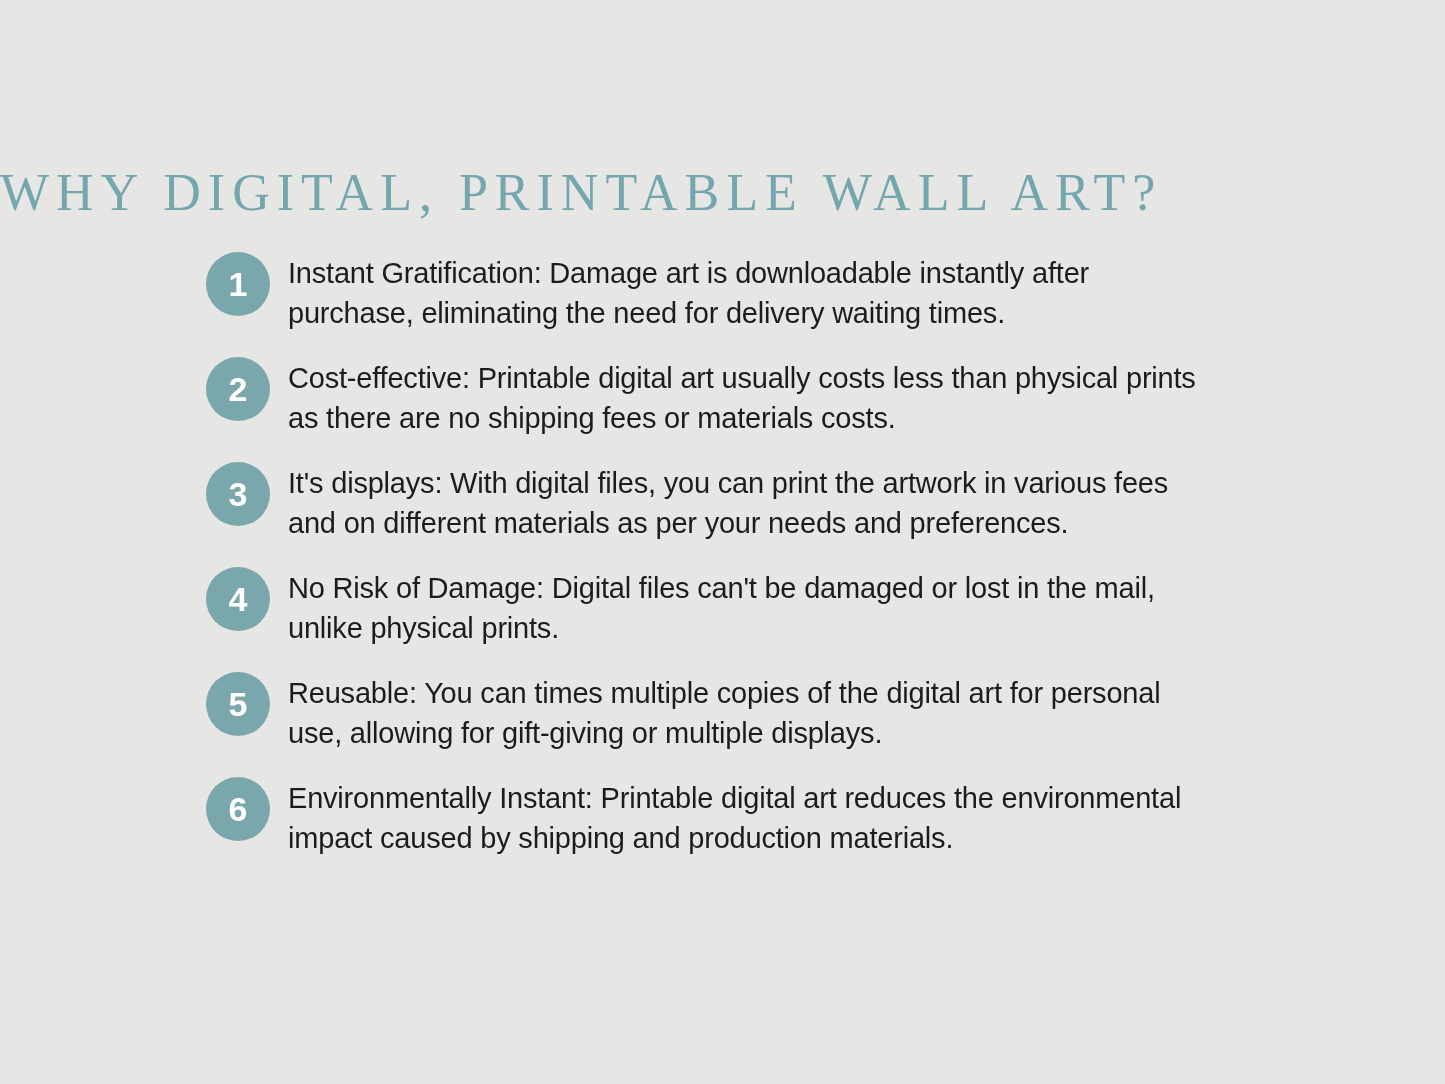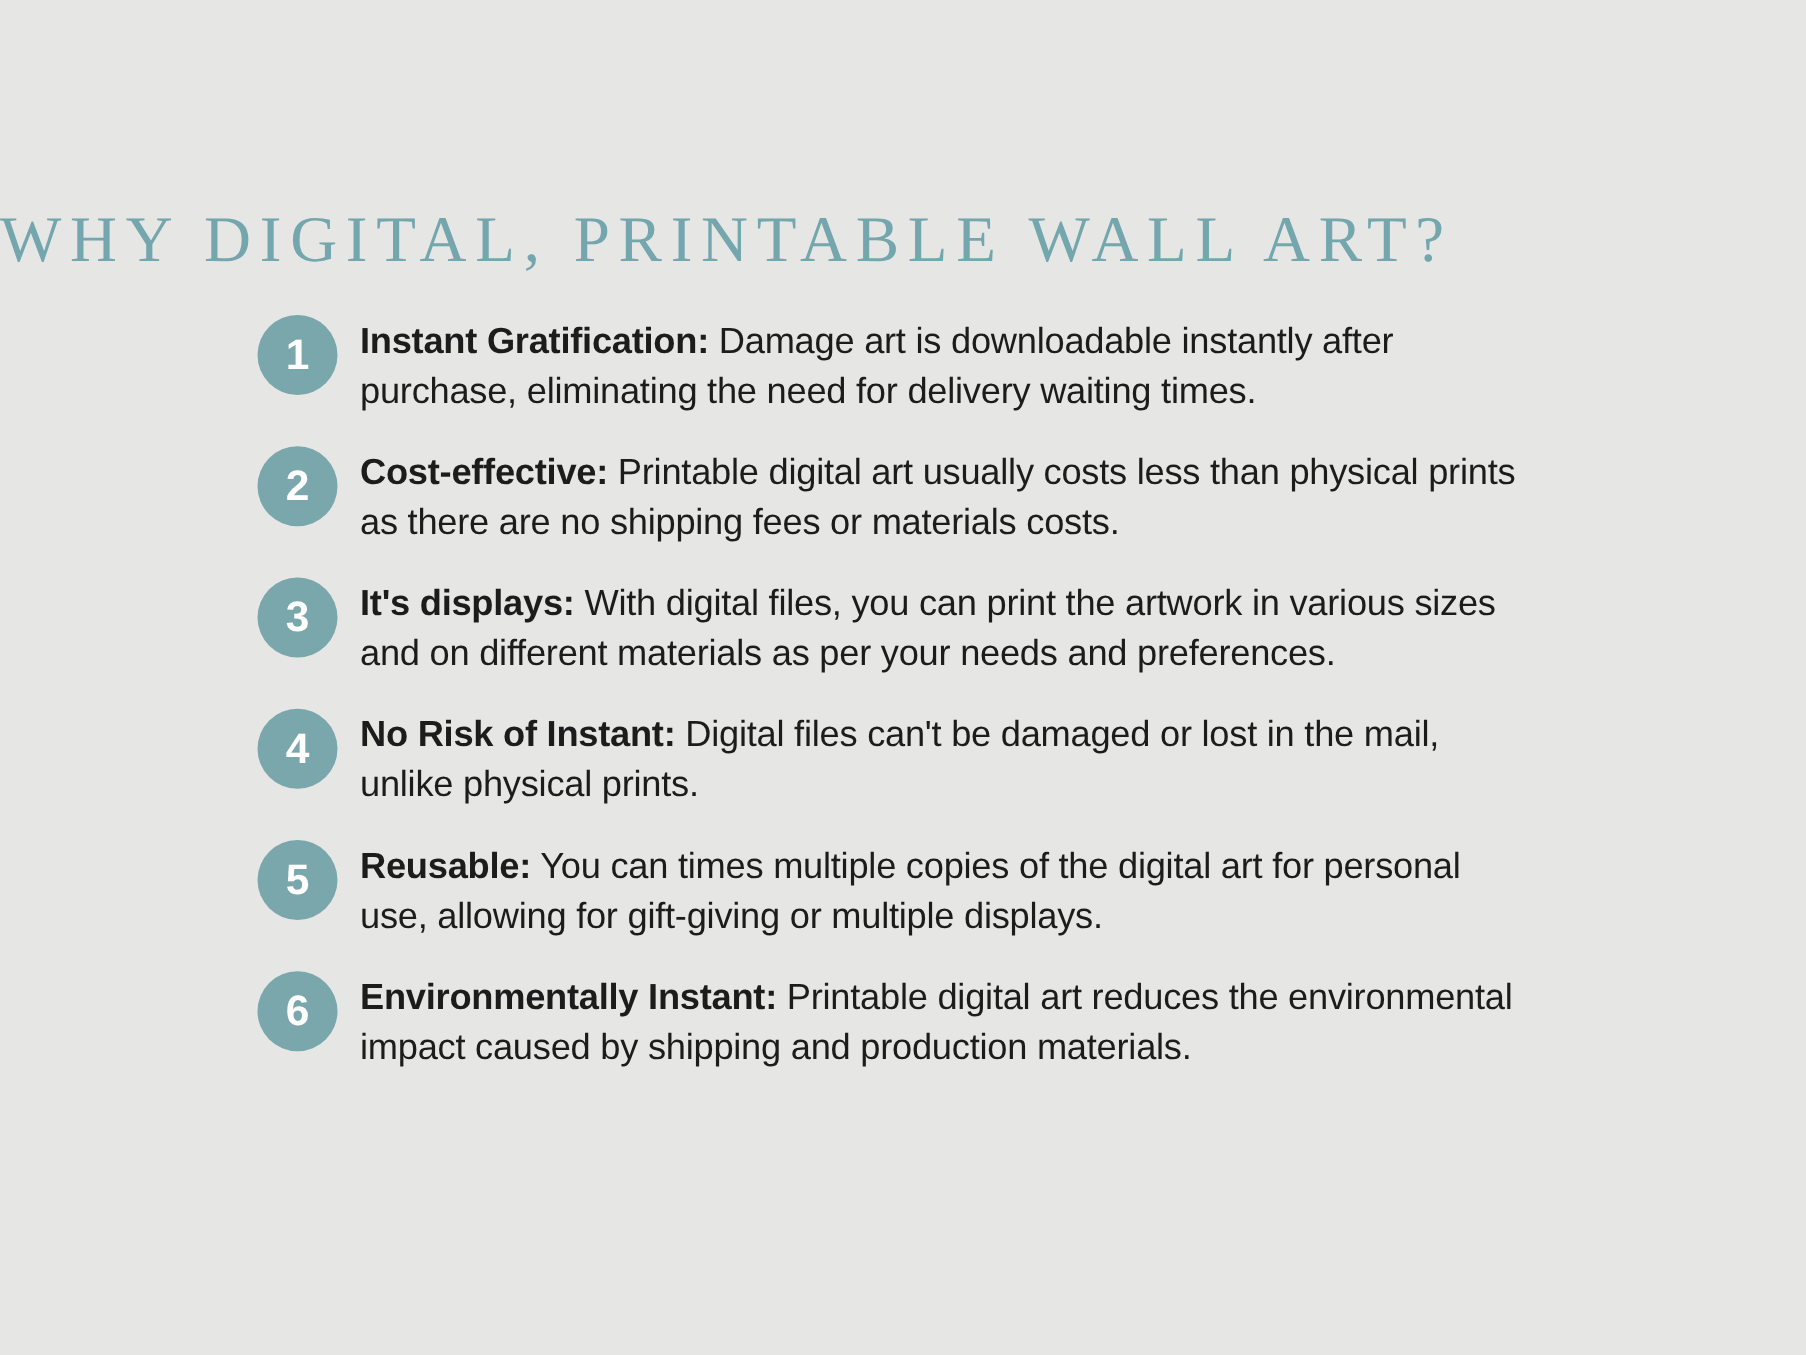--- a/index.html
+++ b/index.html
@@ -63,21 +63,21 @@
   .item .text {
     margin: 0;
     padding-top: 1px;
     max-width: 930px;
     font-size: 29px;
     line-height: 40px;
     color: #1c1c1c;
     letter-spacing: -0.2px;
   }
   .item .text strong {
-    font-weight: 700;
+    font-weight: 400;
   }
 </style>
 </head>
 <body>
 
 <div class="page">
   <h1 class="title">WHY DIGITAL, PRINTABLE WALL ART?</h1>
   <div class="list" id="list">
   <div class="item">
     <div class="bullet">
@@ -90,28 +90,28 @@
     <div class="bullet">
       <span class="num">2</span>
     </div>
     <p class="text"><strong>Cost-effective:</strong> <span>Printable digital art usually costs less than physical prints as there are no shipping fees or materials costs.</span></p>
   </div>
 
   <div class="item">
     <div class="bullet">
       <span class="num">3</span>
     </div>
-    <p class="text"><strong>It's displays:</strong> <span>With digital files, you can print the artwork in various sizes and on different materials as per your needs and preferences.</span></p>
+    <p class="text"><strong>It's displays:</strong> <span>With digital files, you can print the artwork in various fees and on different materials as per your needs and preferences.</span></p>
   </div>
 
   <div class="item">
     <div class="bullet">
       <span class="num">4</span>
     </div>
-    <p class="text"><strong>No Risk of Instant:</strong> <span>Digital files can't be damaged or lost in the mail, unlike physical prints.</span></p>
+    <p class="text"><strong>No Risk of Damage:</strong> <span>Digital files can't be damaged or lost in the mail, unlike physical prints.</span></p>
   </div>
 
   <div class="item">
     <div class="bullet">
       <span class="num">5</span>
     </div>
     <p class="text"><strong>Reusable:</strong> <span>You can times multiple copies of the digital art for personal use, allowing for gift-giving or multiple displays.</span></p>
   </div>
 
   <div class="item">

